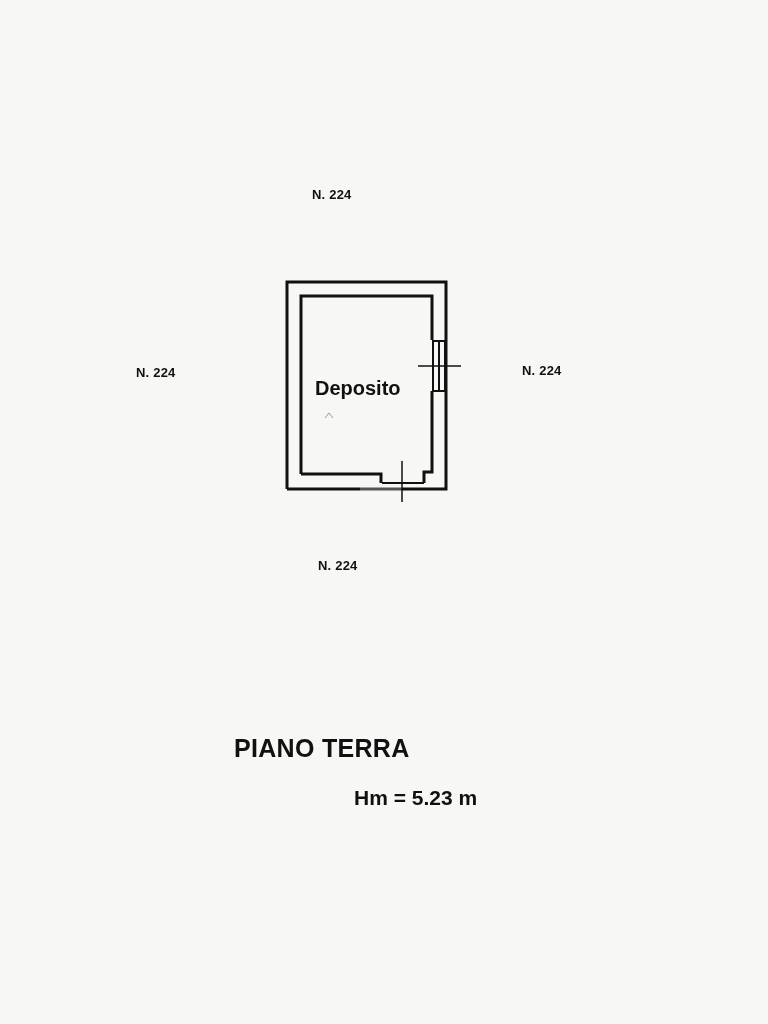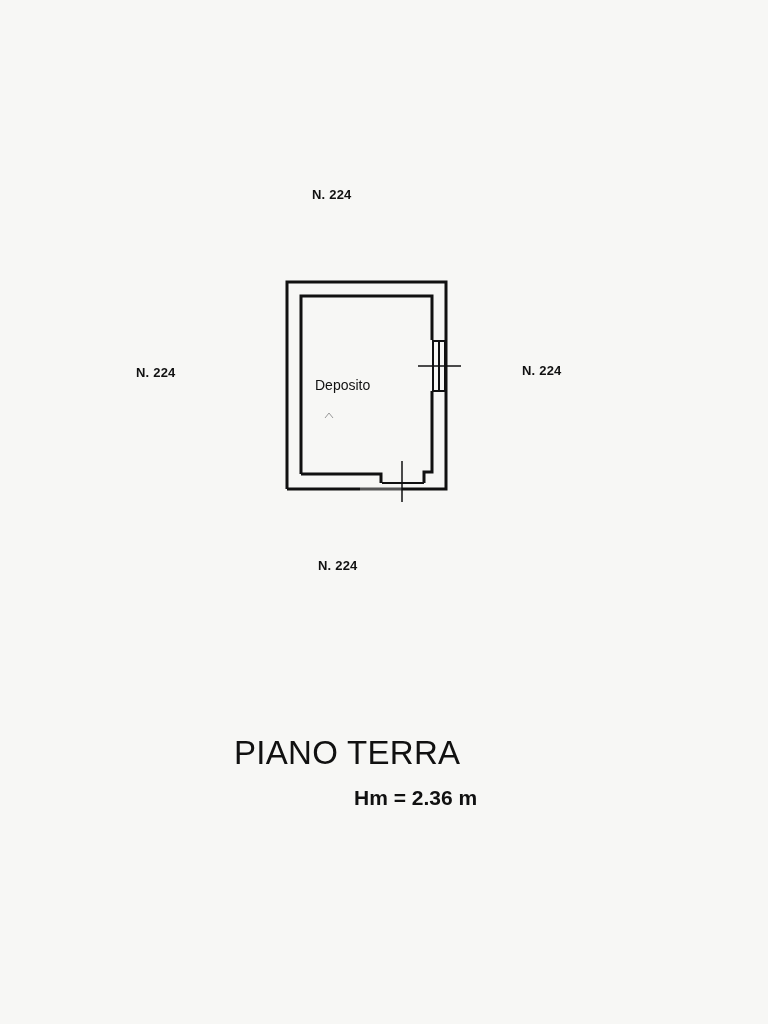--- a/index.html
+++ b/index.html
@@ -1,21 +1,21 @@
 <!DOCTYPE html>
 <html><head>
   <meta charset="utf-8">
   <style>
     html, body { margin:0; padding:0; }
     body { width:768px; height:1024px; background:#f7f7f5; position:relative; overflow:hidden;
            font-family:"Liberation Sans", sans-serif; color:#111; }
     .label { position:absolute; font-weight:bold; font-size:13px; letter-spacing:0.2px; white-space:nowrap; }
     #plan { position:absolute; left:0; top:0; }
-    .room-label { position:absolute; font-weight:normal; font-size:14px; }
-    .title { position:absolute; font-weight:normal; font-size:33px; letter-spacing:0.3px; white-space:nowrap; }
+    .room-label { position:absolute; font-weight:bold; font-size:20px; }
+    .title { position:absolute; font-weight:bold; font-size:25px; letter-spacing:0.3px; white-space:nowrap; }
     .subtitle { position:absolute; font-weight:bold; font-size:21px; white-space:nowrap; }
   </style>
 </head>
 <body>
 
 <div class="label" style="left:312px; top:187px;">N. 224</div>
 <div class="label" style="left:136px; top:365px;">N. 224</div>
 <div class="label" style="left:522px; top:363px;">N. 224</div>
 <div class="label" style="left:318px; top:558px;">N. 224</div>
 
@@ -38,13 +38,13 @@
     <line x1="360" y1="489" x2="402" y2="489" stroke="#555" stroke-width="3"></line>
     <line x1="382" y1="483" x2="424" y2="483"></line>
     <line x1="402" y1="461" x2="402" y2="502" stroke-width="1.5"></line>
   </g>
   <path d="M325,418 L329,413 L333,418" fill="none" stroke="#999" stroke-width="1"></path>
 </svg>
 
 <div class="room-label" style="left:315px; top:377px;">Deposito</div>
 
 <div class="title" style="left:234px; top:734px;">PIANO TERRA</div>
-<div class="subtitle" style="left:354px; top:786px;">Hm = 2.36 m</div>
+<div class="subtitle" style="left:354px; top:786px;">Hm = 5.23 m</div>
 
 </body></html>

